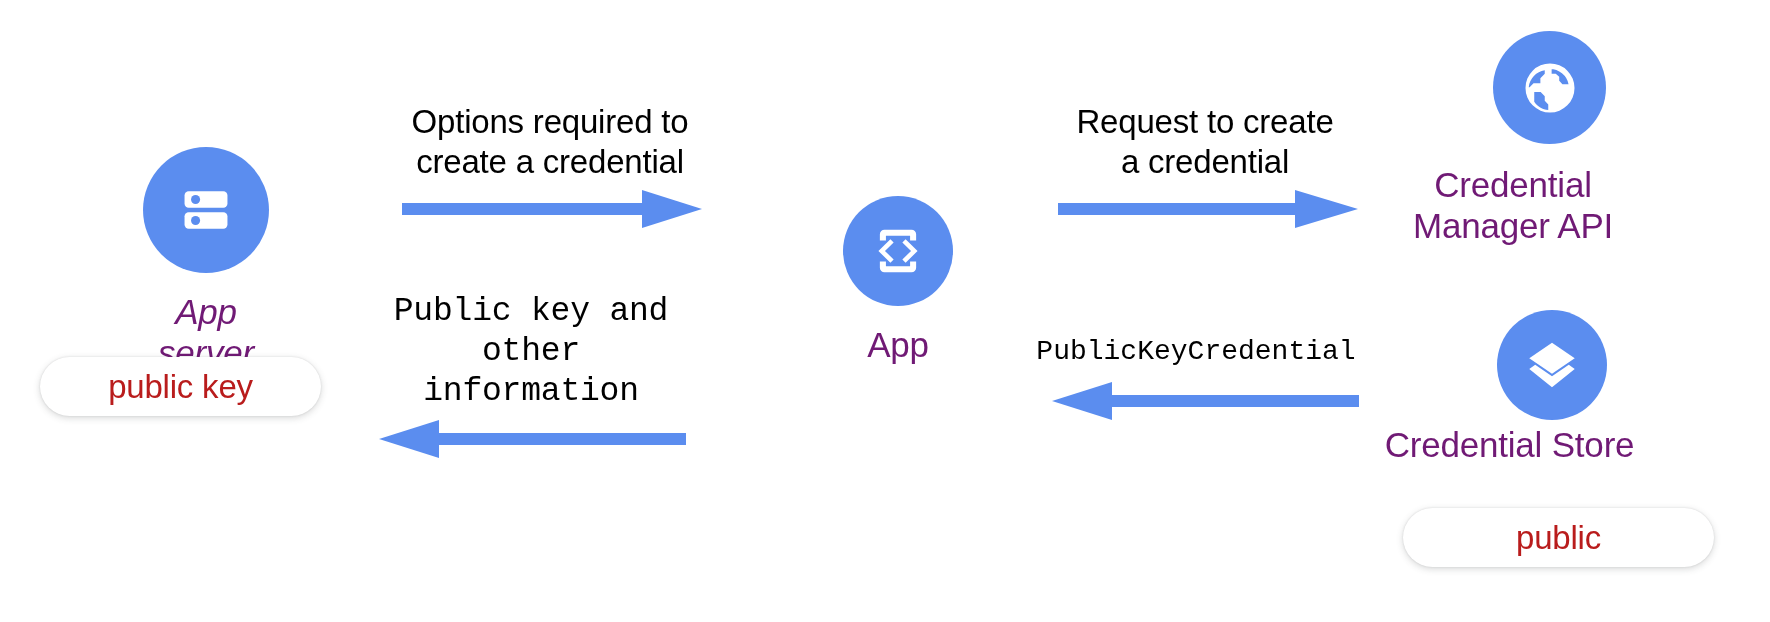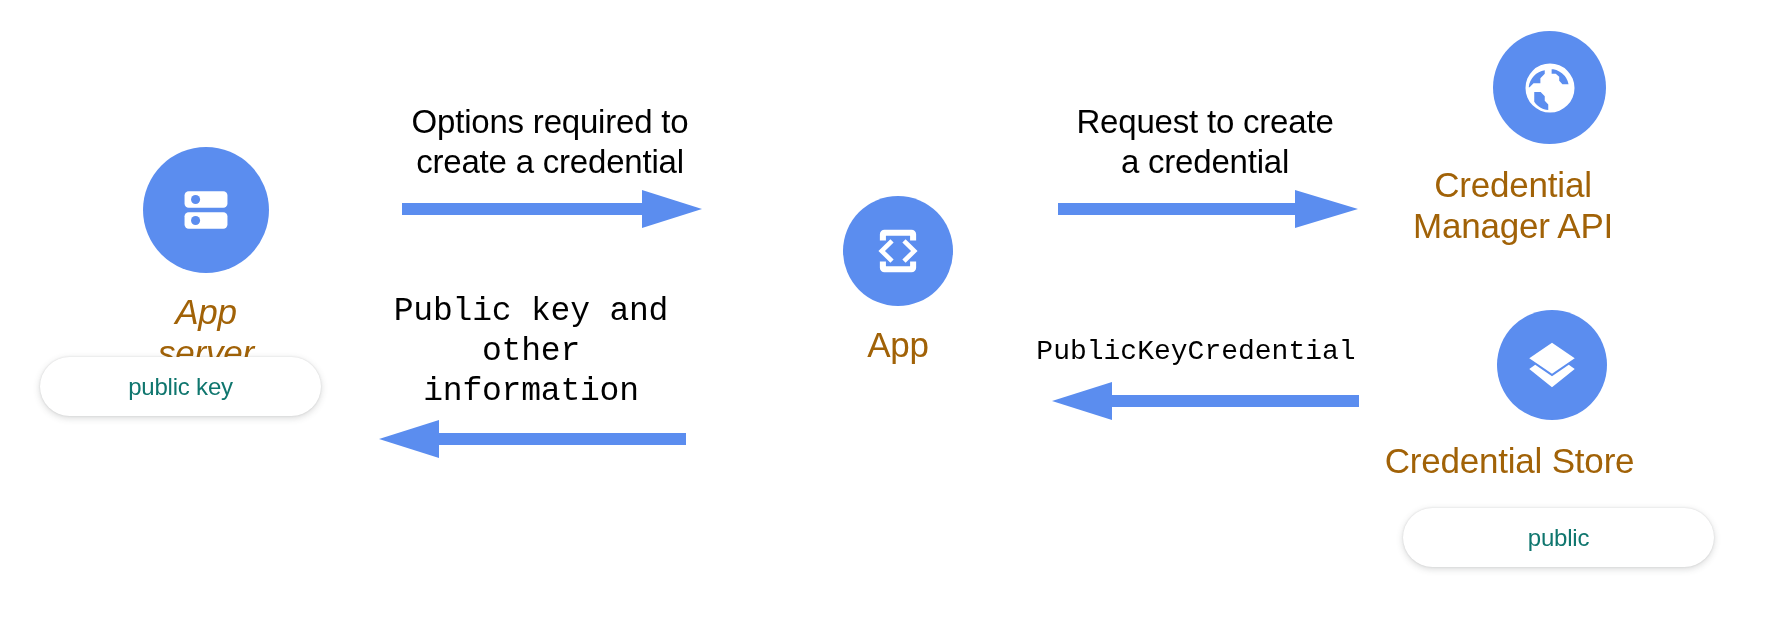--- a/index.html
+++ b/index.html
@@ -27,39 +27,39 @@
     align-items: center;
   }
   .node-circle {
     border-radius: 50%;
     background: #5b8def;
     display: flex;
     align-items: center;
     justify-content: center;
   }
   .node-label {
-    color: #a16207;
+    color: #701a75;
     font-size: 35px;
     line-height: 41px;
     text-align: center;
     letter-spacing: -0.2px;
     white-space: pre-line;
   }
 
   
   .pill {
     position: absolute;
     background: #ffffff;
     border-radius: 999px;
     box-shadow: 0 2px 7px rgba(60,64,67,0.20), 0 0 2px rgba(60,64,67,0.16);
     display: flex;
     align-items: center;
     justify-content: center;
-    color: #0f766e;
-    font-size: 24px;
+    color: #b91c1c;
+    font-size: 33px;
     letter-spacing: -0.2px;
   }
 
   
   .arrow-group {
     position: absolute;
   }
   .arrow-caption {
     color: #000000;
     font-size: 33px;
@@ -118,21 +118,21 @@
 Manager API</div>
   </div>
 
   <div class="node" style="left:1497px; top:310px; width:110px;">
     <div class="node-circle" style="width:110px; height:110px;">
       <svg width="62" height="62" viewBox="0 0 24 24">
         <path d="M12 3.4 3.2 9.4 12 15.4 20.8 9.4z" fill="#ffffff"></path>
         <path d="M3.2 13.5 5.5 11.95 12 16.35l6.5-4.4 2.3 1.55L12 20.6z" fill="#ffffff"></path>
       </svg>
     </div>
-    <div class="node-label" style="margin-top:20px; width:280px; margin-left:-85px;">Credential Store</div>
+    <div class="node-label" style="margin-top:4px; width:280px; margin-left:-85px;">Credential Store</div>
   </div>
 
   <div class="pill" style="left:1403px; top:508px; width:311px; height:59px;">public</div>
 
   <div class="arrow-group" style="left:390px; top:102px; width:320px;">
     <div class="arrow-caption">Options required to
 create a credential</div>
     <svg class="arrow-svg" width="320" height="42" viewBox="0 0 320 42" style="margin-top:6px;">
       <rect x="12" y="15" width="248" height="12" fill="#5b8def"></rect>
       <polygon points="252,2 312,21 252,40" fill="#5b8def"></polygon>

